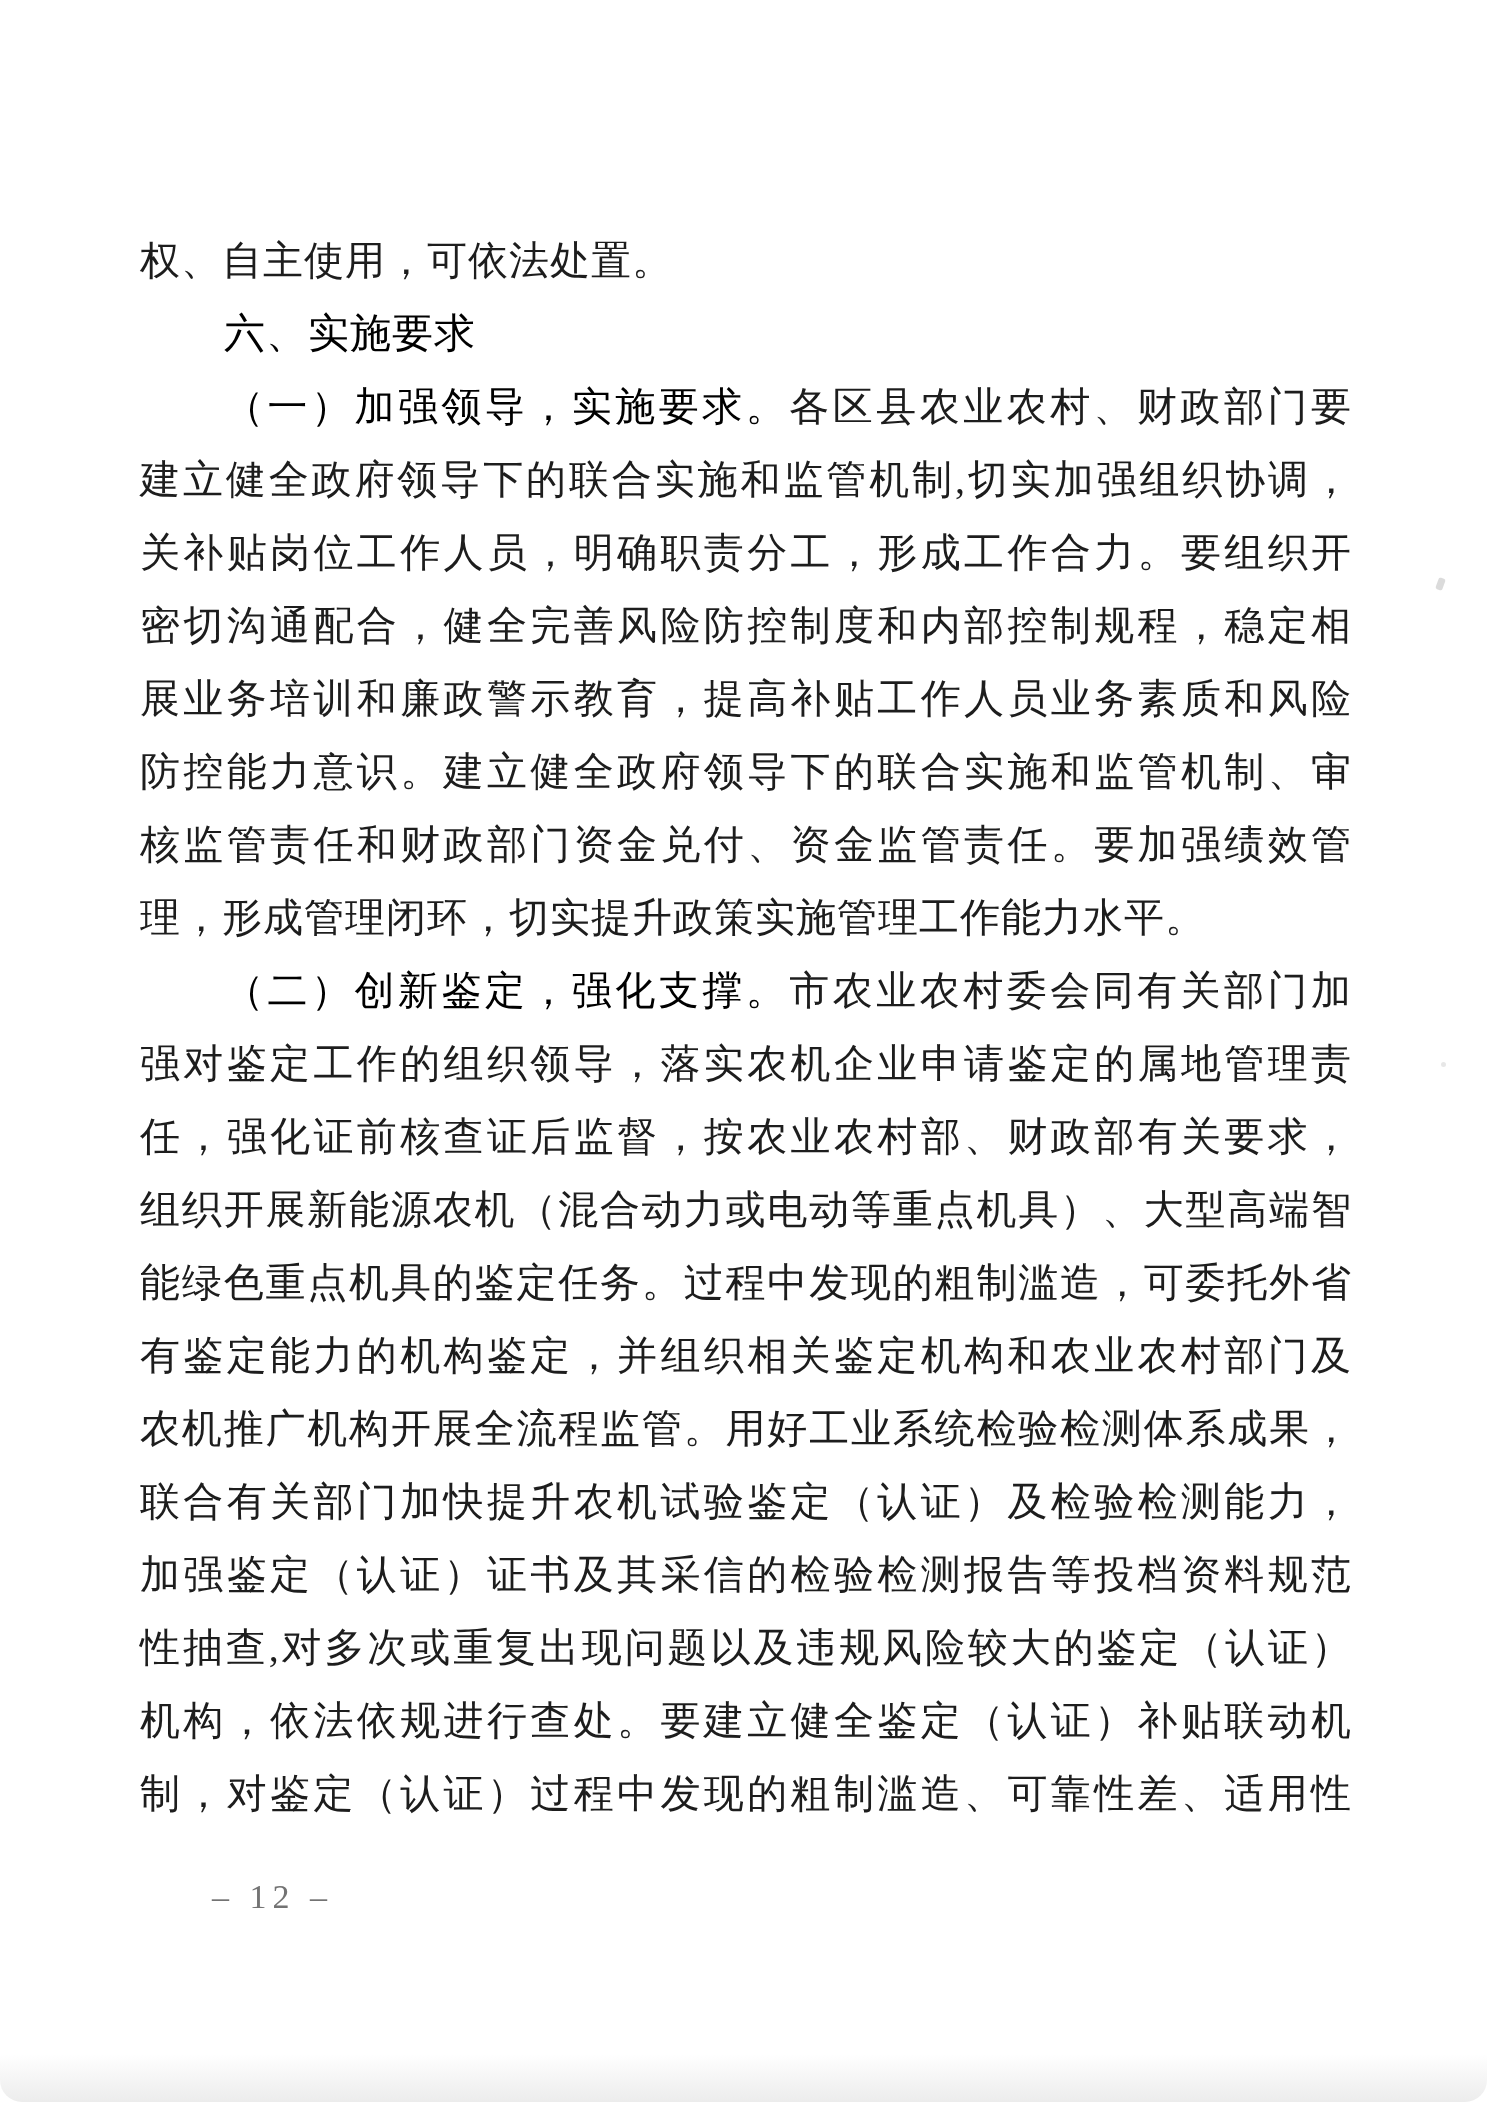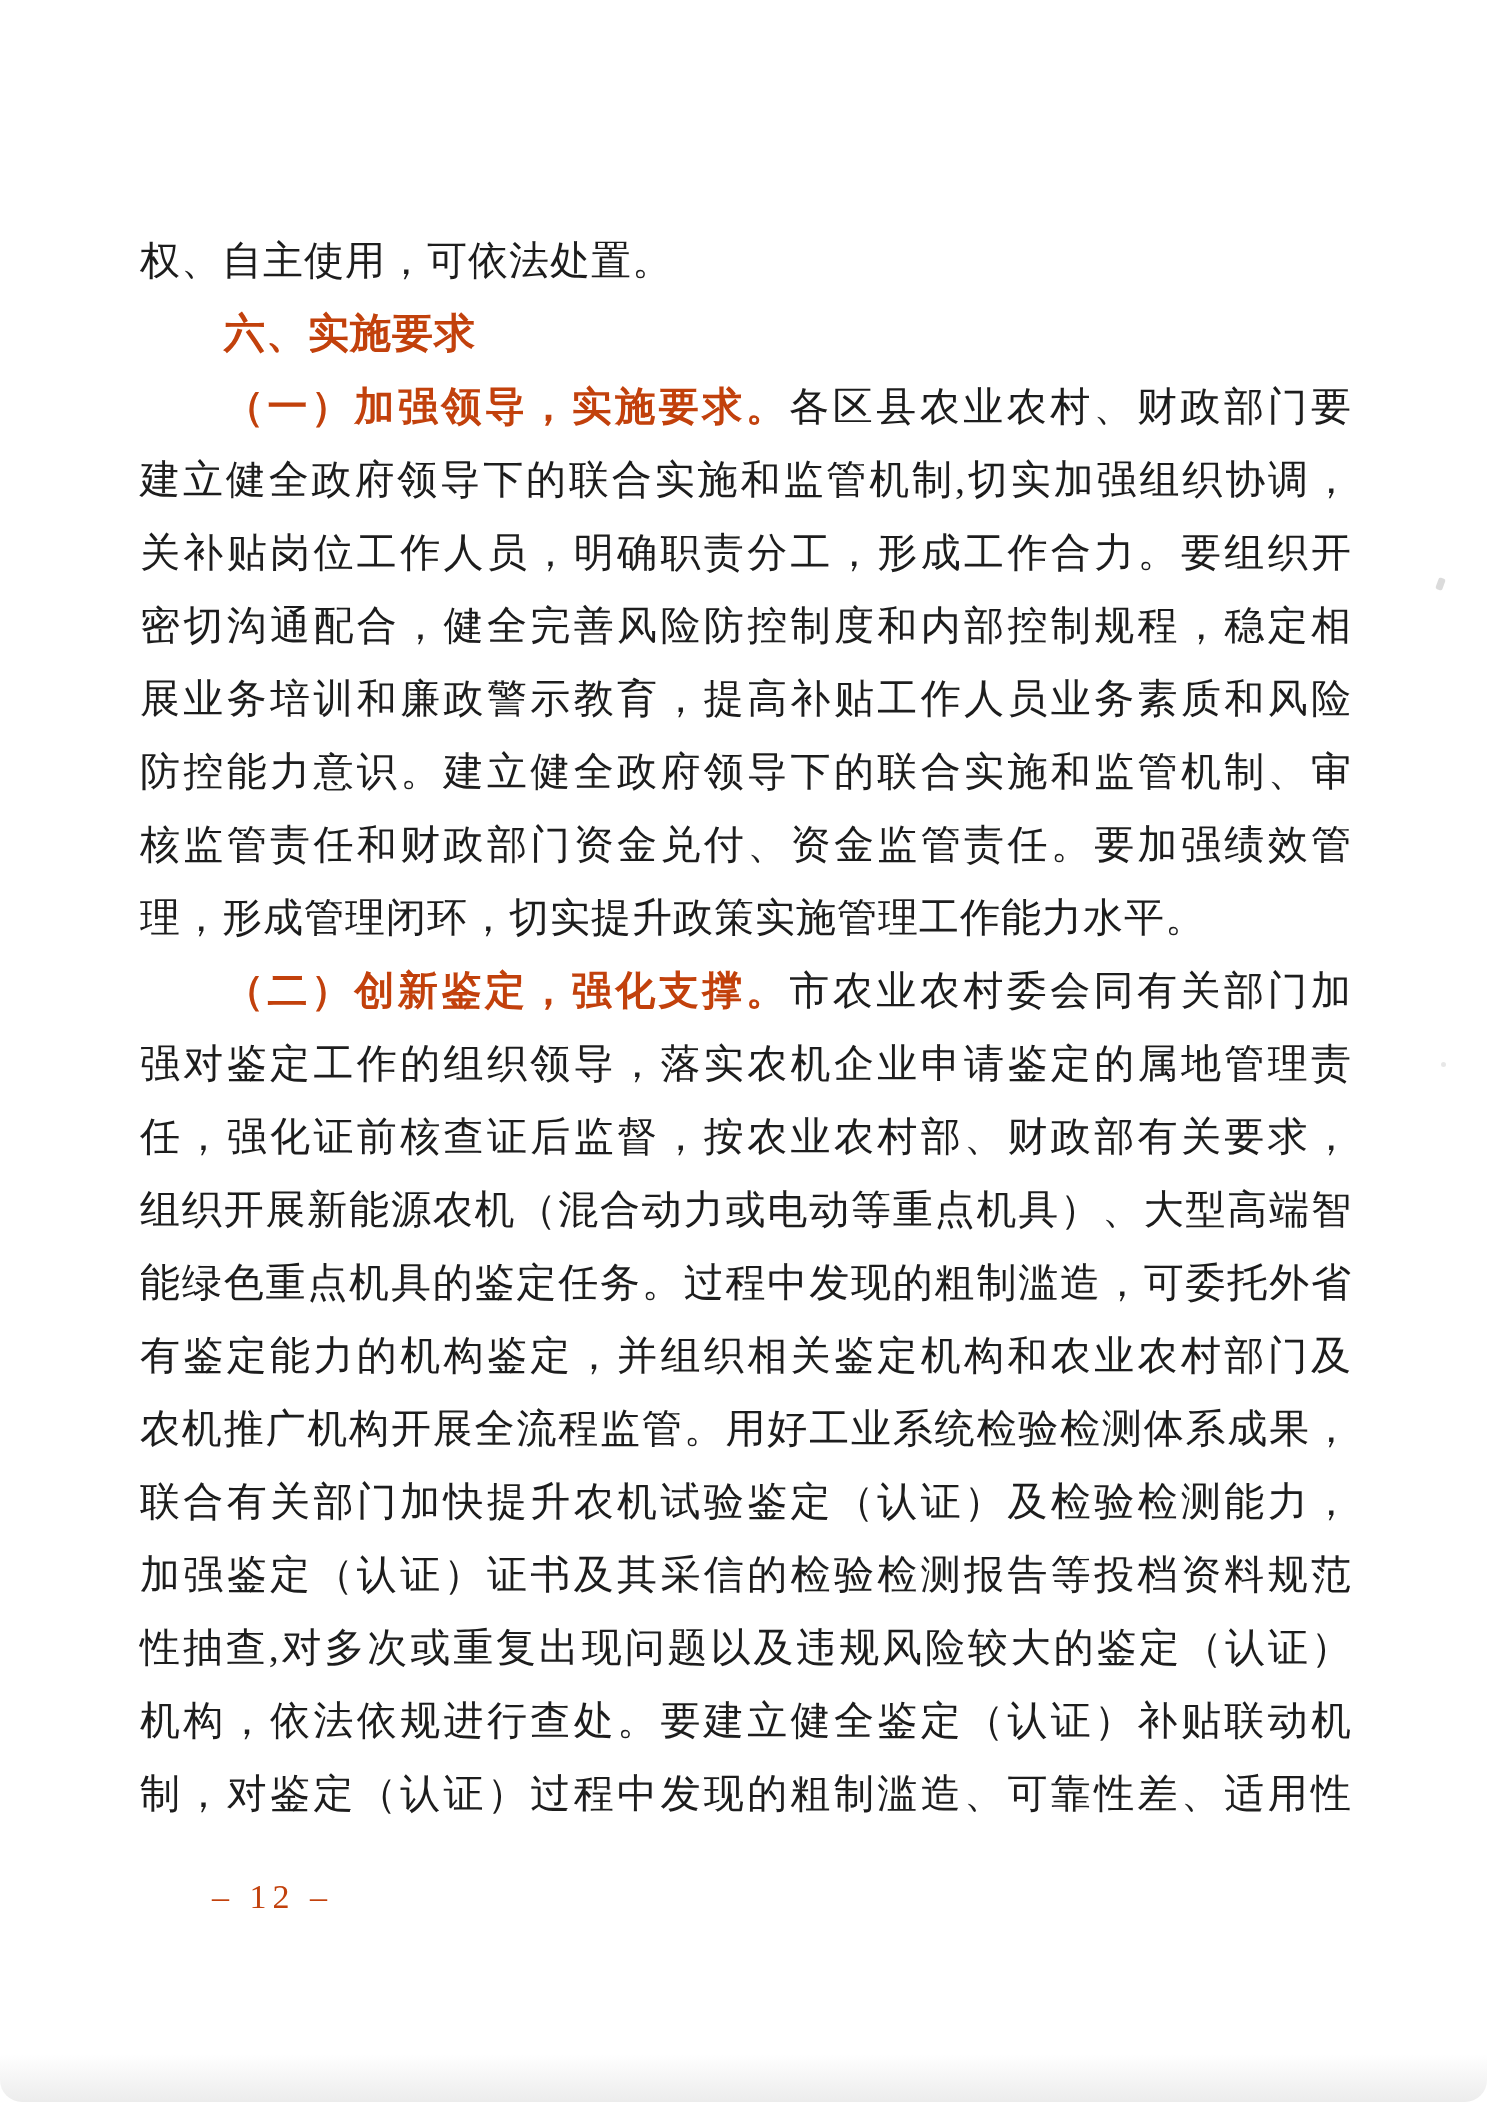--- a/index.html
+++ b/index.html
@@ -40,31 +40,31 @@
   .line.indent {
     text-indent: 84px;
   }
   .line.heading {
     font-weight: 700;
     font-family: "Liberation Sans", "DejaVu Sans", sans-serif;
     font-size: 41px;
     color: #111111;
   }
   .bold-lead {
-    font-weight: 700;
+    font-weight: 400;
     font-family: "Liberation Sans", "DejaVu Sans", sans-serif;
-    color: #c2410c;
+    color: #000000;
   }
   .page-footer {
     position: absolute;
     left: 212px;
     top: 1878px;
     font-size: 34px;
     letter-spacing: 6px;
-    color: #c2410c;
+    color: #737373;
     font-family: "Liberation Serif", "DejaVu Serif", serif;
   }
   
   .scan-bottom-band {
     position: absolute;
     left: 0;
     right: 0;
     bottom: 0;
     height: 48px;
     background: linear-gradient(to bottom, rgba(120,120,120,0) 0%, rgba(120,120,120,0.14) 100%);

